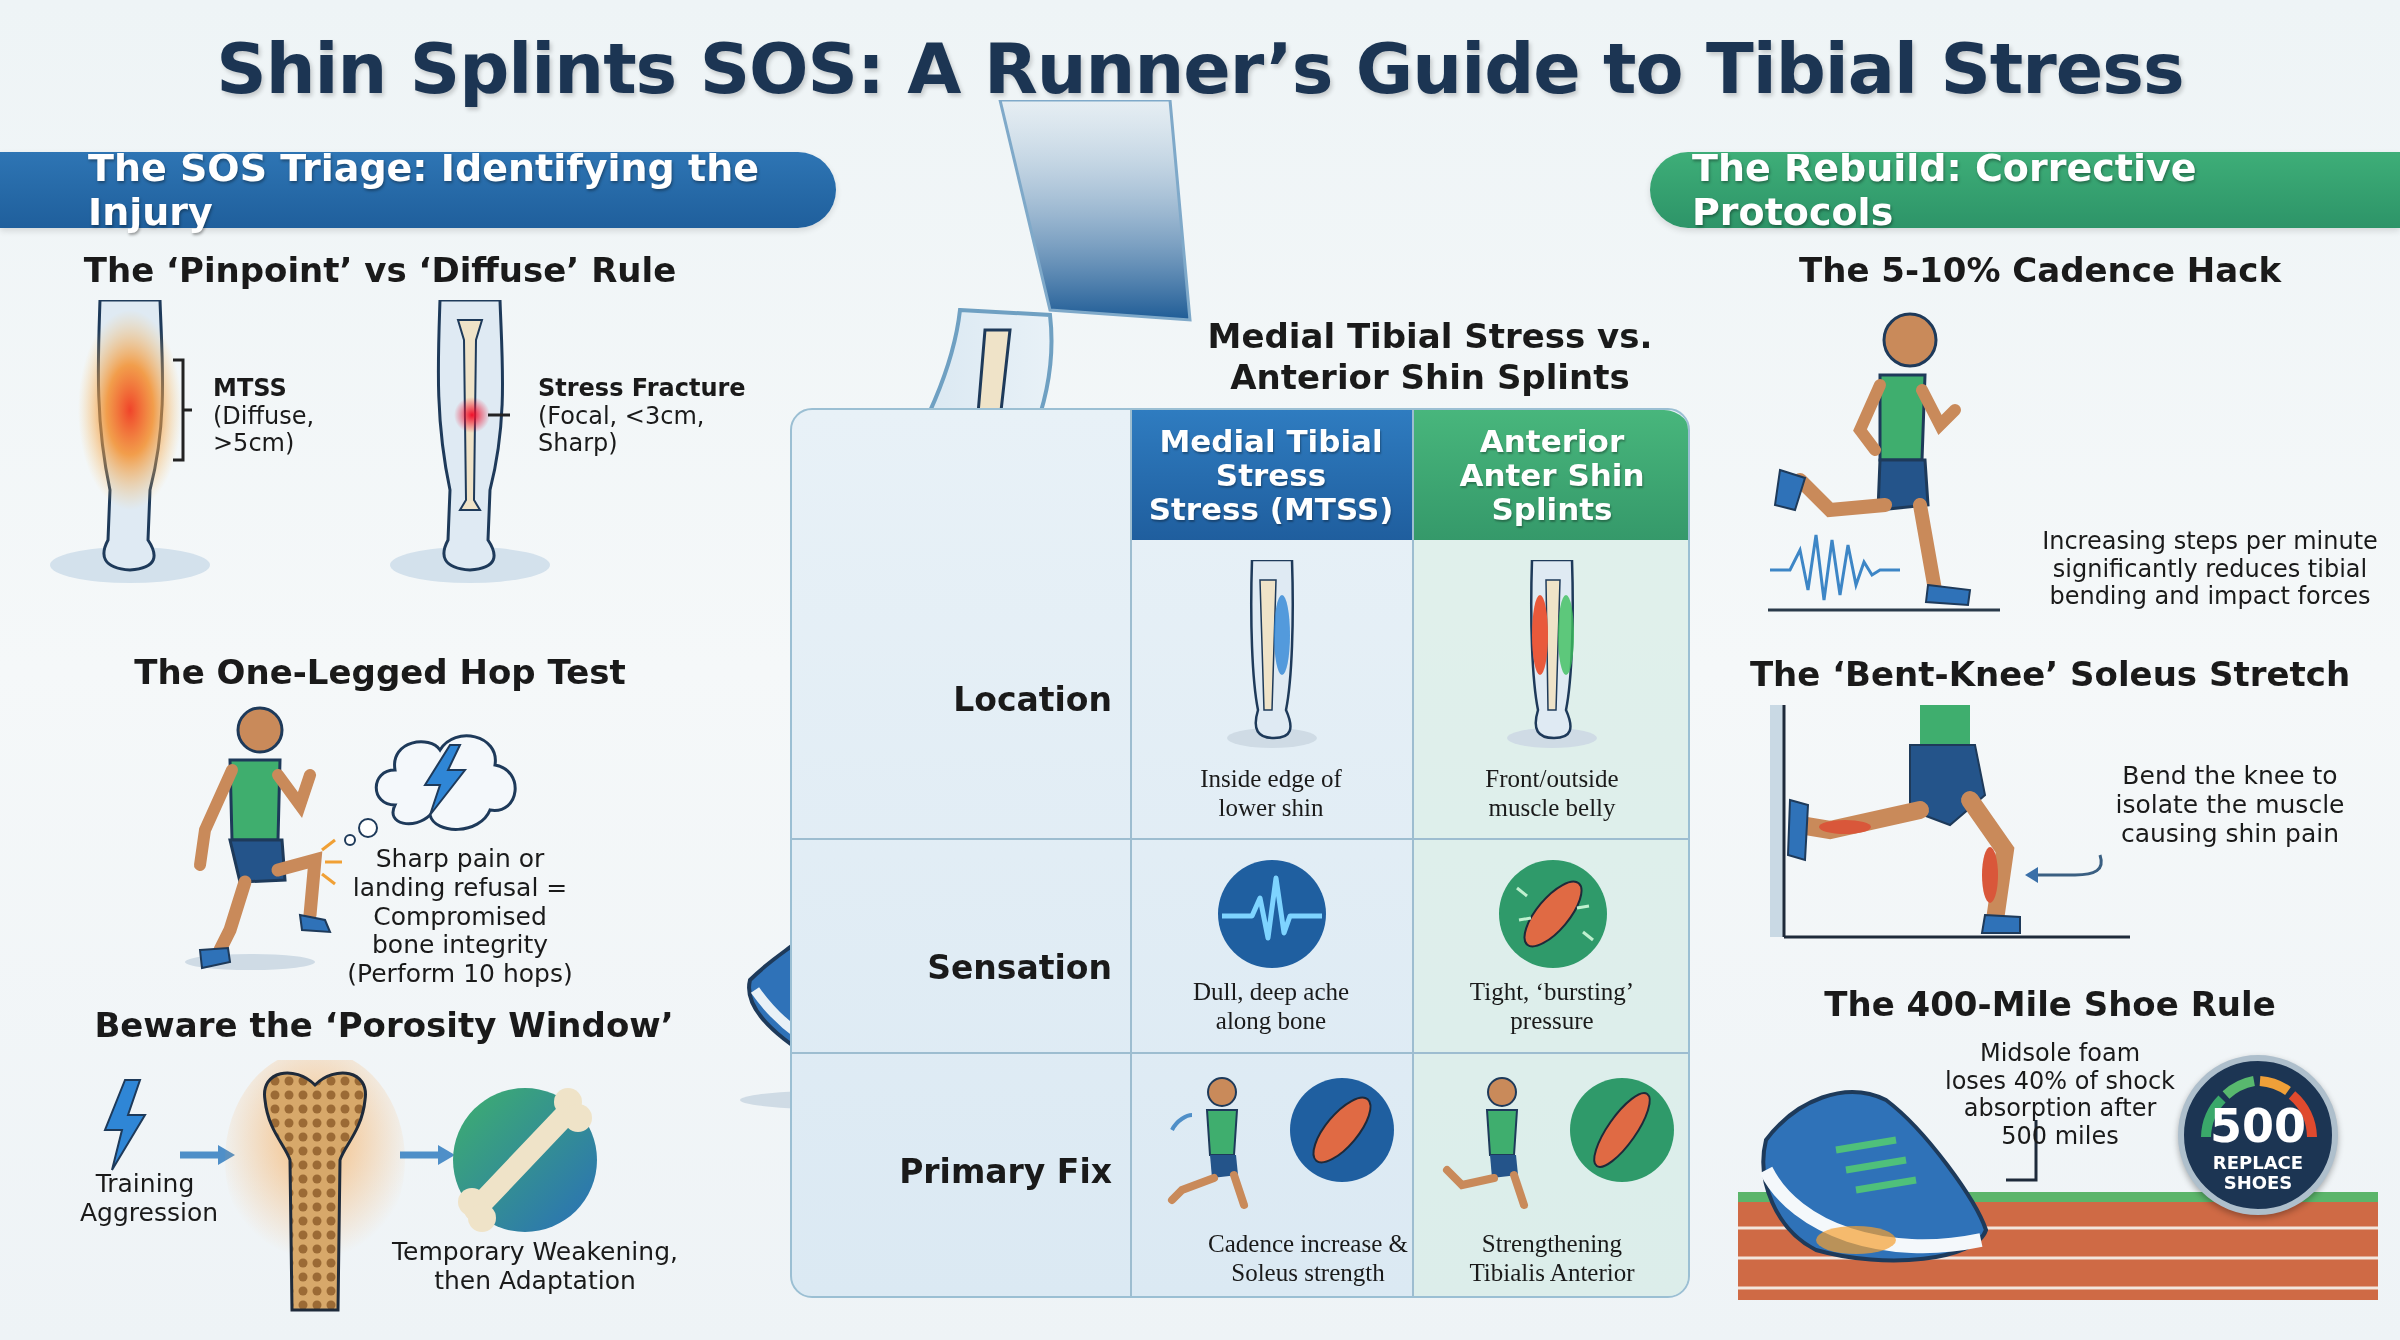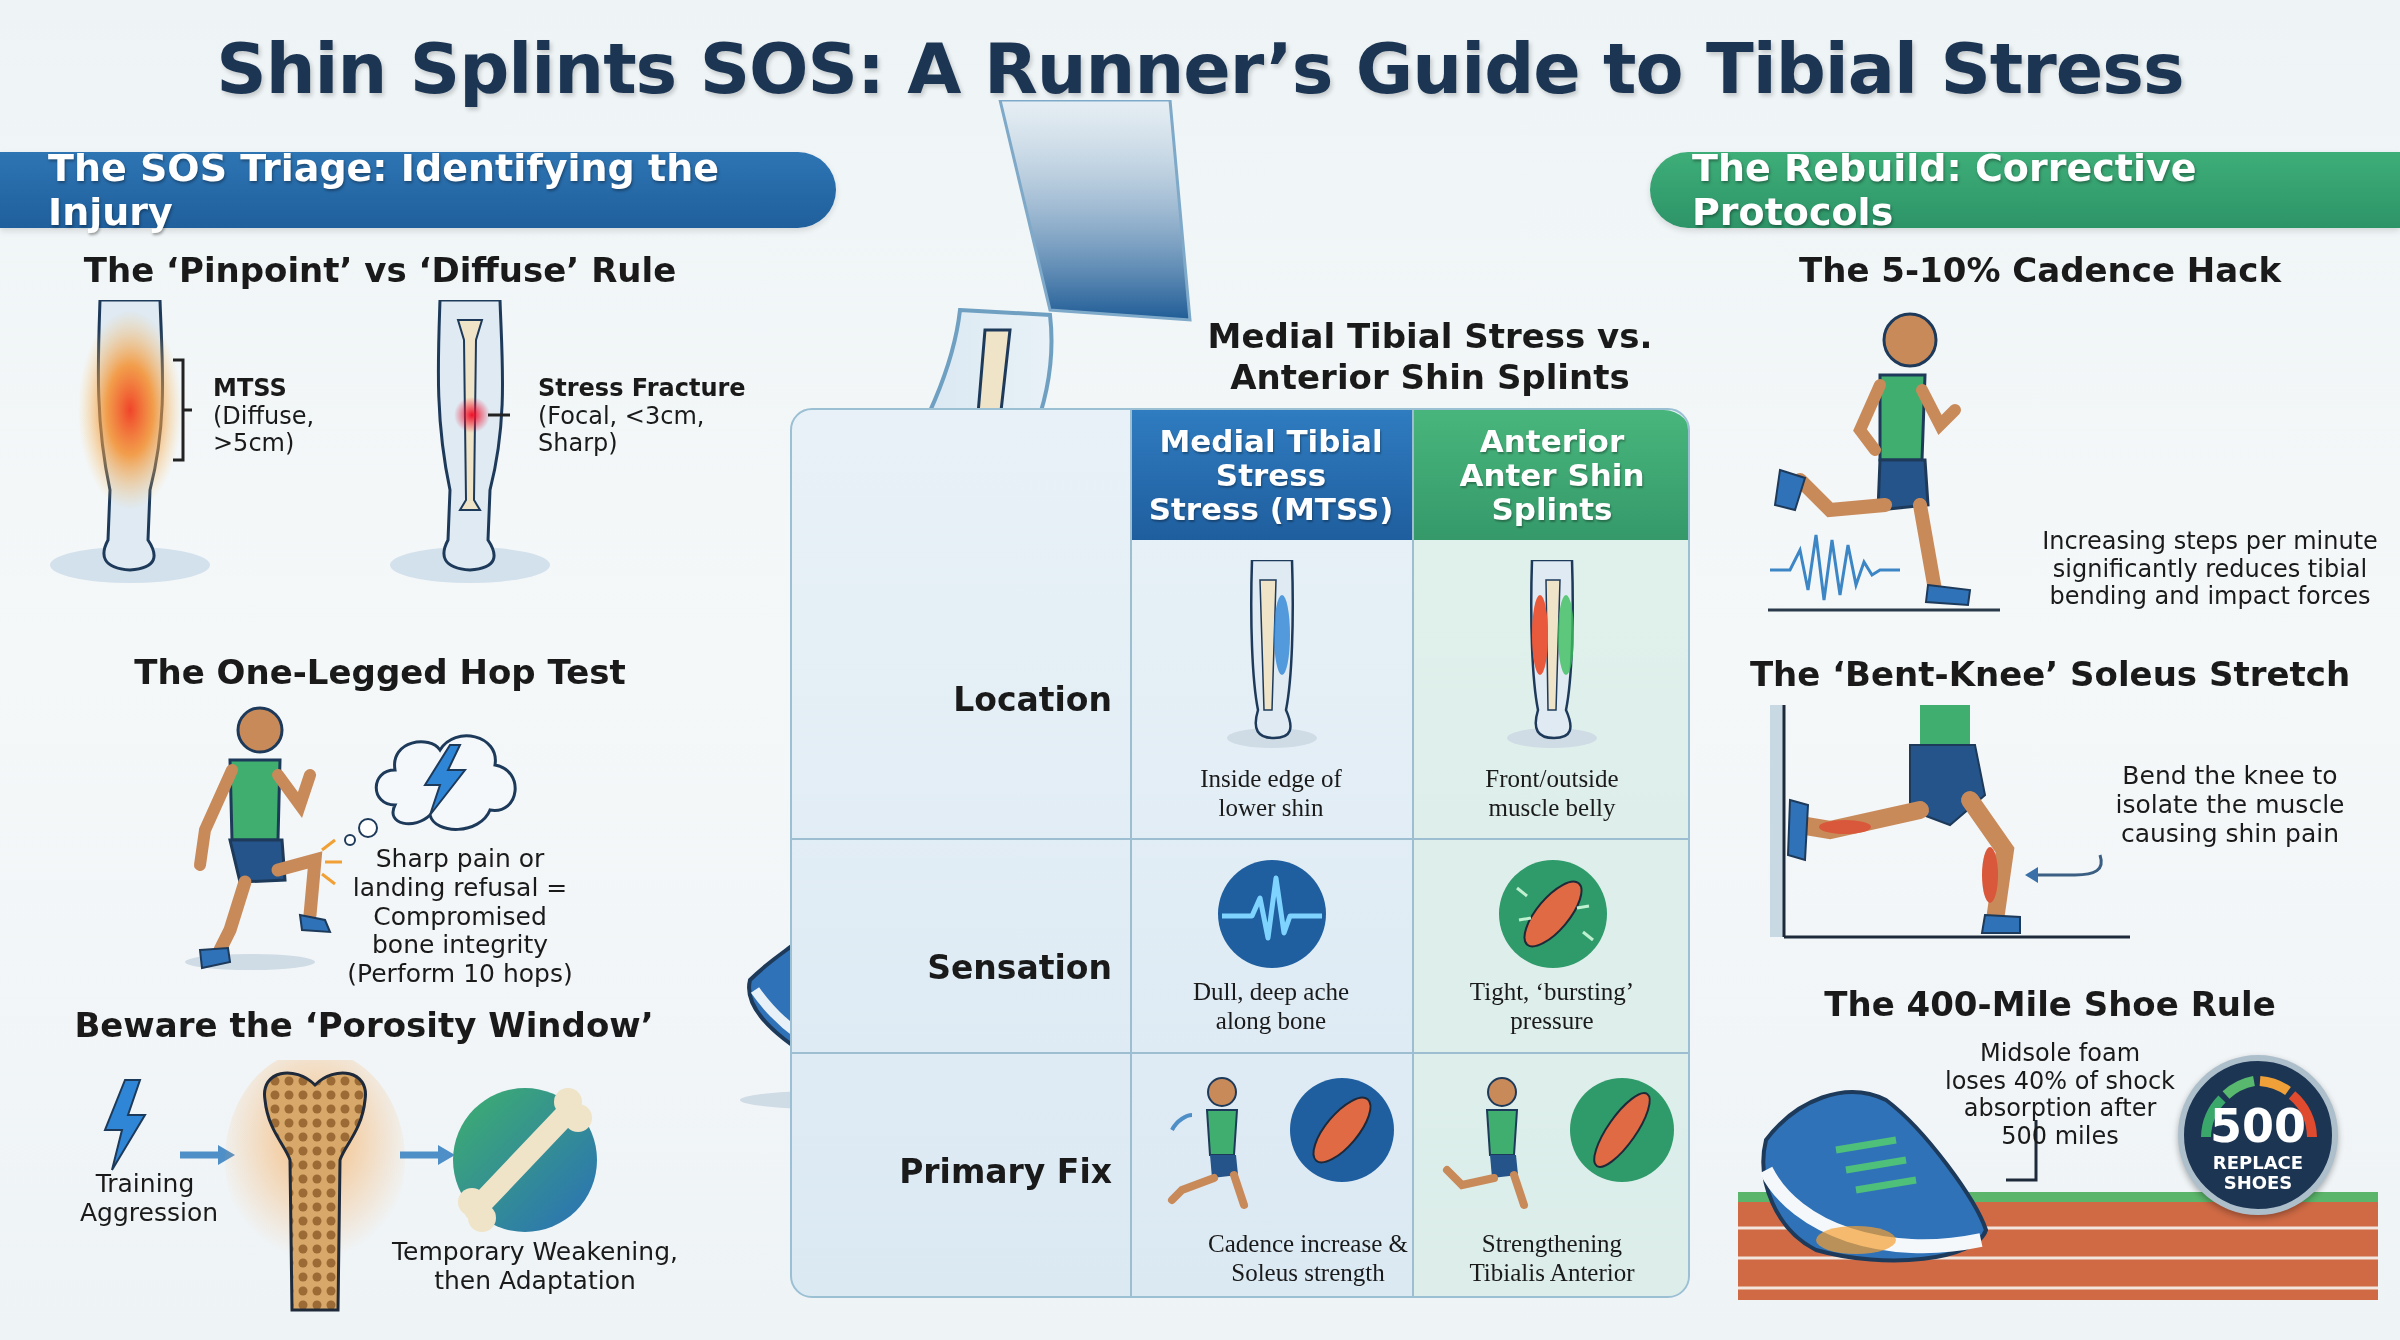--- a/index.html
+++ b/index.html
@@ -14,21 +14,21 @@
   .title {
     left: 0; top: 28px; width: 2400px; text-align: center;
     font-size: 70px; font-weight: bold; color: #1c3553; letter-spacing: -1px;
     text-shadow: 2px 3px 4px rgba(0,0,0,0.18);
   }
   .banner {
     height: 76px; color: #fff; font-size: 38px; font-weight: bold;
     display: flex; align-items: center; text-shadow: 1px 2px 3px rgba(0,0,0,0.35);
     box-shadow: 0 3px 6px rgba(0,0,0,0.12);
   }
-  .banner-left { left: 0; top: 152px; width: 836px; background: linear-gradient(180deg,#2e75b4,#1f5f9c); border-radius: 0 40px 40px 0; padding-left: 48px; }
+  .banner-left { left: 0; top: 152px; width: 836px; background: linear-gradient(180deg,#2e75b4,#1f5f9c); border-radius: 0 40px 40px 0; padding-left: 88px; }
   .banner-right { left: 1650px; top: 152px; width: 750px; background: linear-gradient(180deg,#3eae78,#2d9468); border-radius: 40px 0 0 40px; padding-left: 42px; }
   .h2 { font-size: 34px; font-weight: bold; color: #1a1a1a; text-align: center; }
   .small { font-size: 25px; line-height: 1.15; color: #1a1a1a; }
   .center { text-align: center; }
 
   
   .cmp-table {
     left: 790px; top: 408px; width: 900px; height: 890px;
     border-radius: 22px; overflow: hidden;
     border: 2px solid #9bbfd3;
@@ -123,21 +123,21 @@
   <path d="M110 35 L85 75 L100 75 L90 105 L125 60 L108 60 L120 35 Z" fill="#2f86d6" stroke="#1e3a5a" stroke-width="2"></path>
 </svg>
 <div class="abs small center" style="left:340px; top:845px; width:240px;">
   <div>Sharp pain or</div>
   <div>landing refusal =</div>
   <div>Compromised</div>
   <div>bone integrity</div>
   <div>(Perform 10 hops)</div>
 </div>
 
-<div class="abs h2" style="left:44px; top:1005px; width:640px;">Beware the ‘Porosity Window’</div>
+<div class="abs h2" style="left:64px; top:1005px; width:640px;">Beware the ‘Porosity Window’</div>
 
 <svg class="abs" style="left:100px; top:1060px;" width="530" height="270">
   <defs>
     <radialGradient id="boneGlow" cx="50%" cy="40%" r="55%">
       <stop offset="0%" stop-color="#f7a44a" stop-opacity="0.7"></stop>
         <stop offset="100%" stop-color="#f7a44a" stop-opacity="0"></stop>
     </radialGradient>
     <pattern id="pores" width="14" height="14" patternUnits="userSpaceOnUse">
       <rect width="14" height="14" fill="#d7a86a"></rect>
         <circle cx="7" cy="7" r="4.5" fill="#9b6a35"></circle>

